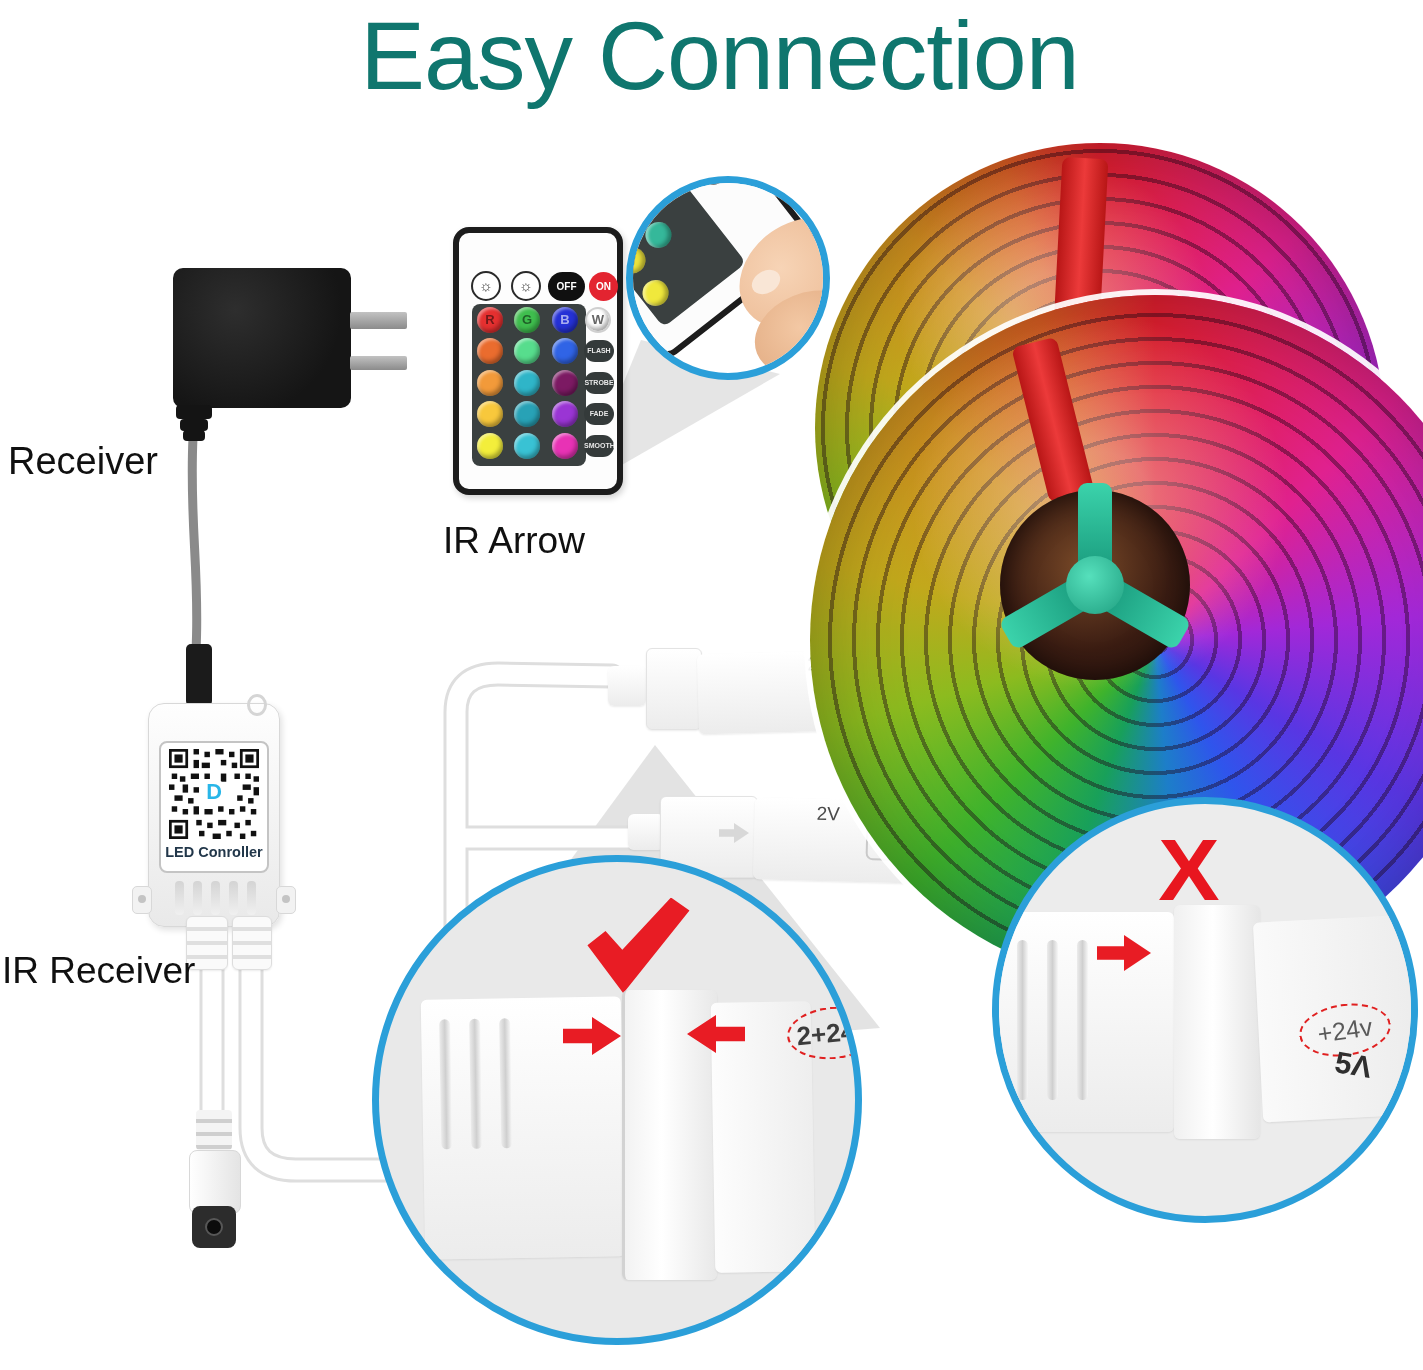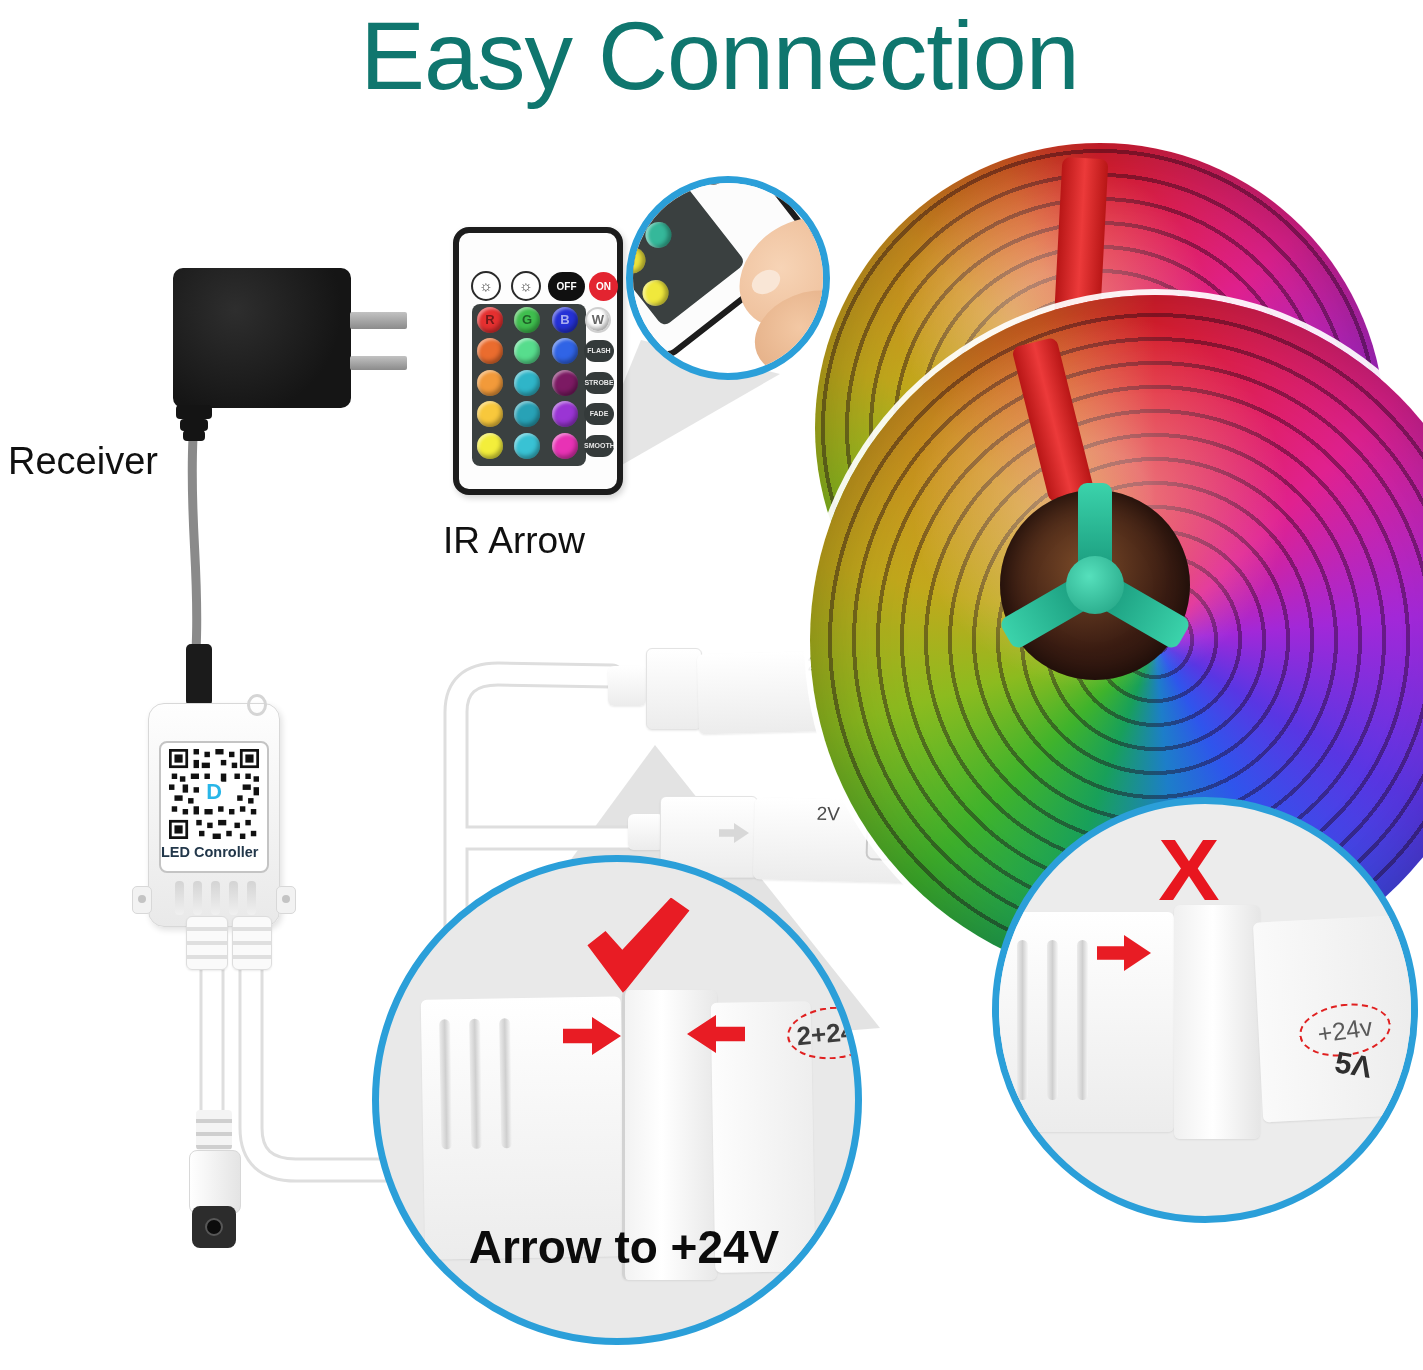--- a/index.html
+++ b/index.html
@@ -219,21 +219,21 @@
             <rect x="1" y="27" width="5" height="5"></rect>
           </g>
         <g fill="#111">
             <rect x="2" y="2" width="3" height="3"></rect>
             <rect x="28" y="2" width="3" height="3"></rect>
             <rect x="2" y="28" width="3" height="3"></rect>
           </g>
         <circle cx="16.5" cy="15.5" r="4.4" fill="#fff"></circle>
         <text x="16.5" y="18.4" text-anchor="middle" font-size="8" font-weight="bold" fill="#29b6e8" font-family="Liberation Sans, sans-serif">D</text>
       </svg>
-      <div class="abs" style="left:0;top:101px;width:106px;font-size:14.5px;font-weight:700;color:#22374a;">LED Conroller</div>
+      <div class="abs" style="left:0;top:101px;width:106px;text-align:center;font-size:14.5px;font-weight:700;color:#22374a;">LED Conroller</div>
     </div>
 
     <div class="abs" style="left:26px;top:177px;width:9px;height:34px;background:linear-gradient(180deg,#d4d4d4,#f0f0f0);border-radius:4px;"></div>
     <div class="abs" style="left:44px;top:177px;width:9px;height:34px;background:linear-gradient(180deg,#d4d4d4,#f0f0f0);border-radius:4px;"></div>
     <div class="abs" style="left:62px;top:177px;width:9px;height:34px;background:linear-gradient(180deg,#d4d4d4,#f0f0f0);border-radius:4px;"></div>
     <div class="abs" style="left:80px;top:177px;width:9px;height:34px;background:linear-gradient(180deg,#d4d4d4,#f0f0f0);border-radius:4px;"></div>
     <div class="abs" style="left:98px;top:177px;width:9px;height:34px;background:linear-gradient(180deg,#d4d4d4,#f0f0f0);border-radius:4px;"></div>
   </div>
   <div class="abs" style="left:132px;top:886px;width:18px;height:26px;background:#f2f2f2;border:1px solid #d8d8d8;border-radius:5px;z-index:5;">
     <div class="abs" style="left:5px;top:8px;width:8px;height:8px;border-radius:50%;background:#c4c4c4;"></div>
@@ -293,21 +293,20 @@
                 border-left:3px solid #d2d2d2;"></div>
     <div class="whitepart" style="left:334px;top:140px;width:100px;height:270px;background:linear-gradient(90deg,#fdfdfd,#eeeeee);transform:rotate(-1deg);"></div>
 
     <div class="red-arrow" style="left:184px;top:155px;width:58px;height:38px;"></div>
     <div class="red-arrow" style="left:308px;top:153px;width:58px;height:38px;transform:scaleX(-1);"></div>
 
     <div class="dashed-ellipse" style="left:408px;top:145px;width:88px;height:48px;transform:rotate(-5deg);">
       <span style="font-size:26px;font-weight:700;color:#3c3c3c;">2+24v</span>
     </div>
 
-    <div class="abs" style="left:0;top:358px;width:490px;text-align:center;font-size:46px;font-weight:700;color:#0c0c0c;">Arrow to +24V</div>
   </div>
 
   <div class="abs callout" style="left:992px;top:797px;width:426px;height:426px;background:#ececec;z-index:7;">
     <div class="abs" style="left:140px;top:14px;width:100px;text-align:center;font-size:92px;font-weight:700;color:#e8161f;transform:scaleY(.95);">X</div>
 
     <div class="whitepart" style="left:-10px;top:108px;width:185px;height:220px;">
       <div class="ridge" style="left:28px;top:28px;height:160px;"></div>
       <div class="ridge" style="left:58px;top:28px;height:160px;"></div>
       <div class="ridge" style="left:88px;top:28px;height:160px;"></div>
     </div>
@@ -318,14 +317,15 @@
 
     <div class="dashed-ellipse" style="left:300px;top:200px;width:88px;height:48px;transform:rotate(-8deg);">
       <span style="font-size:25px;color:#5a5a5a;">+24v</span>
     </div>
     <div class="abs" style="left:336px;top:244px;font-size:30px;font-weight:700;color:#2f2f2f;transform:rotate(10deg);">5Λ</div>
   </div>
 
   <div class="abs page-title nosel" style="z-index:8;">Easy Connection</div>
   <div class="abs side-label" style="left:8px;top:440px;z-index:8;">Receiver</div>
   <div class="abs side-label" style="left:443px;top:520px;z-index:8;font-size:37px;">IR Arrow</div>
+  <div class="abs side-label" style="left:2px;top:950px;z-index:8;font-size:37px;">IR Receiver</div>
 
 </div>
 
 </body></html>

